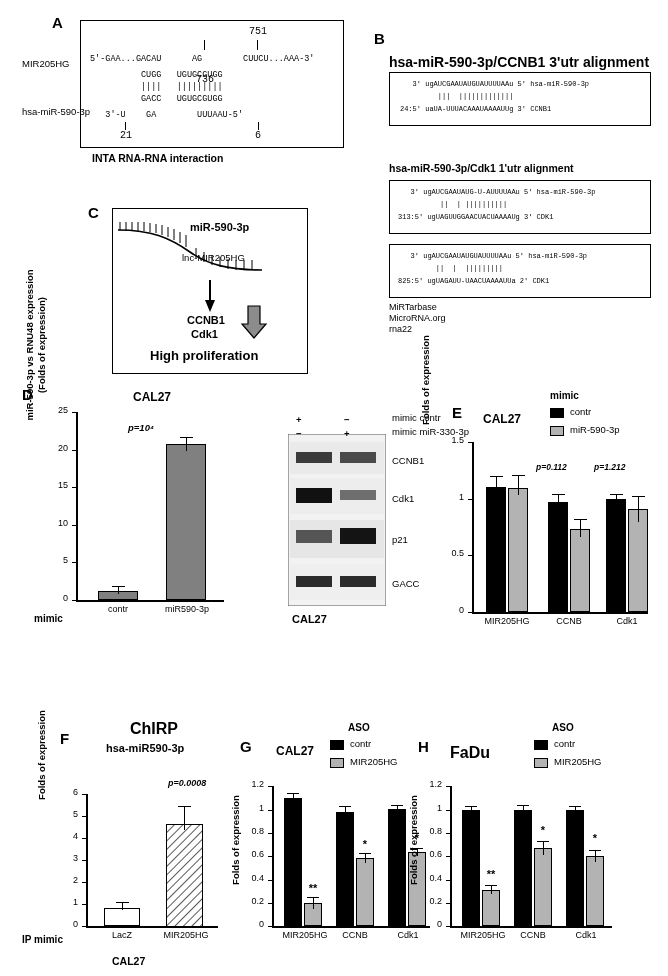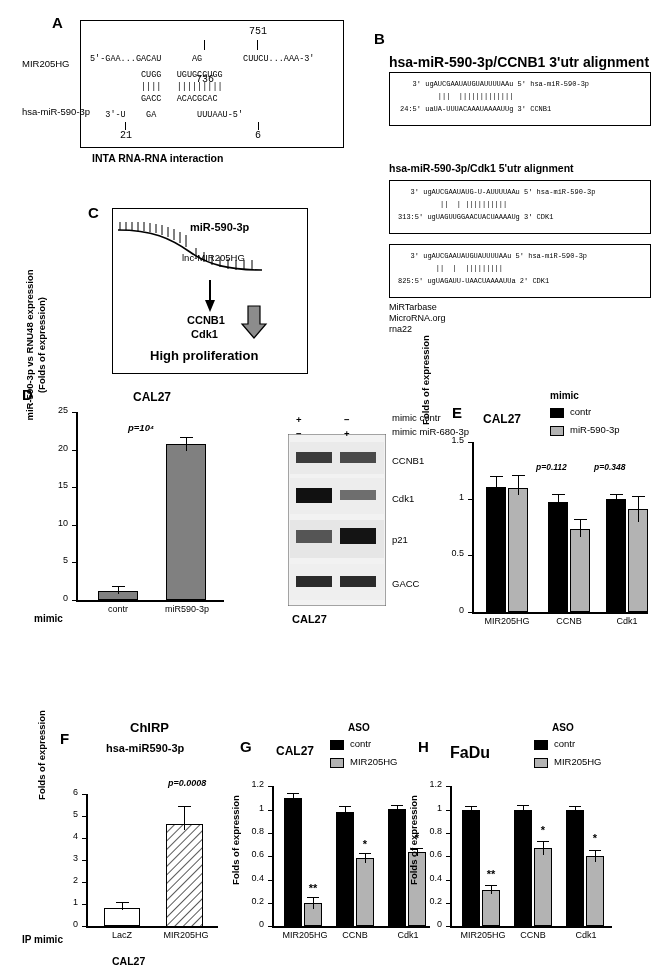--- a/index.html
+++ b/index.html
@@ -41,21 +41,21 @@
   #panelD-cal27{position:absolute;left:292px;top:613px;font-size:11px;font-weight:bold;}
   .blot-lbl{position:absolute;font-size:9.5px;}
 
   
   #panelE-title{position:absolute;left:483px;top:412px;font-size:12px;font-weight:bold;}
   #panelE-mimic{position:absolute;left:550px;top:390px;font-size:10px;font-weight:bold;}
   #panelE-ylab{position:absolute;left:420px;top:450px;width:140px;transform:rotate(-90deg);transform-origin:0 0;font-size:9.5px;text-align:center;font-weight:bold;}
   .pval{position:absolute;font-size:8.5px;font-style:italic;font-weight:bold;}
 
   
-  #panelF-title{position:absolute;left:130px;top:720px;font-size:13px;font-weight:bold;}
+  #panelF-title{position:absolute;left:130px;top:720px;font-size:16px;font-weight:bold;}
   #panelF-sub{position:absolute;left:106px;top:742px;font-size:11px;font-weight:bold;}
   #panelF-p{position:absolute;left:168px;top:778px;font-size:9px;font-style:italic;font-weight:bold;}
   #panelF-ylab{position:absolute;left:36px;top:810px;width:110px;transform:rotate(-90deg);transform-origin:0 0;font-size:9.5px;text-align:center;font-weight:bold;}
   #panelF-ip{position:absolute;left:22px;top:934px;font-size:10px;font-weight:bold;}
   #panelF-cal27{position:absolute;left:112px;top:955px;font-size:10.5px;font-weight:bold;}
 
   
   #panelG-title{position:absolute;left:276px;top:744px;font-size:12px;font-weight:bold;}
   #panelG-aso{position:absolute;left:348px;top:722px;font-size:10px;font-weight:bold;}
   #panelG-ylab{position:absolute;left:230px;top:900px;width:120px;transform:rotate(-90deg);transform-origin:0 0;font-size:9.5px;text-align:center;font-weight:bold;}
@@ -84,36 +84,36 @@
 <div class="box" id="panelA-box"></div>
 <div class="a-num" style="left:196px;top:26px;margin-top:48px;">736</div>
 <div class="a-num" style="left:249px;top:26px;">751</div>
 <div class="a-tick" style="left:204px;top:40px;height:10px;"></div>
 <div class="a-tick" style="left:257px;top:40px;height:10px;"></div>
 <div class="a-label" style="left:22px;top:58px;">MIR205HG</div>
 <div class="a-label" style="left:22px;top:106px;">hsa-miR-590-3p</div>
 <div class="a-seq" style="left:90px;top:54px;">5'-GAA...GACAU      AG        CUUCU...AAA-3'</div>
 <div class="a-seq" style="left:90px;top:70px;">          CUGG   UGUGCGUGG</div>
 <div class="a-seq" style="left:90px;top:82px;">          ||||   |||||||||</div>
-<div class="a-seq" style="left:90px;top:94px;">          GACC   ACACGCAC</div>
+<div class="a-seq" style="left:90px;top:94px;">          GACC   UGUGCGUGG</div>
 <div class="a-seq" style="left:90px;top:110px;">   3'-U    GA        UUUAAU-5'</div>
 <div class="a-tick" style="left:125px;top:122px;height:8px;"></div>
 <div class="a-tick" style="left:258px;top:122px;height:8px;"></div>
 <div class="a-num" style="left:120px;top:130px;">21</div>
 <div class="a-num" style="left:255px;top:130px;">6</div>
 <div id="panelA-caption">INTA RNA-RNA interaction</div>
 
 <div class="panel-letter" style="left:374px;top:30px;">B</div>
 <div id="panelB-title1">hsa-miR-590-3p/CCNB1 3'utr alignment</div>
 <div class="box" id="panelB-box1"></div>
 <div class="b-seq" style="left:400px;top:80px;">   3' ugAUCGAAUAUGUAUUUUAAu 5' hsa-miR-590-3p</div>
 <div class="b-seq" style="left:400px;top:92px;">         |||  |||||||||||||</div>
 <div class="b-seq" style="left:400px;top:105px;">24:5' uaUA-UUUACAAAUAAAAUUg 3' CCNB1</div>
 
-<div id="panelB-title2">hsa-miR-590-3p/Cdk1 5'utr alignment</div>
+<div id="panelB-title2">hsa-miR-590-3p/Cdk1 1'utr alignment</div>
 <div class="box" id="panelB-box2"></div>
 <div class="b-seq" style="left:398px;top:188px;">   3' ugAUCGAAUAUG-U-AUUUUAAu 5' hsa-miR-590-3p</div>
 <div class="b-seq" style="left:398px;top:200px;">          ||  | ||||||||||</div>
 <div class="b-seq" style="left:398px;top:213px;">313:5' ugUAGUUGGAACUACUAAAAUg 3' CDK1</div>
 
 <div class="box" id="panelB-box3"></div>
 <div class="b-seq" style="left:398px;top:252px;">   3' ugAUCGAAUAUGUAUUUUAAu 5' hsa-miR-590-3p</div>
 <div class="b-seq" style="left:398px;top:264px;">         ||  |  |||||||||</div>
 <div class="b-seq" style="left:398px;top:277px;">825:5' ugUAGAUU-UAACUAAAAUUa 2' CDK1</div>
 
@@ -205,21 +205,21 @@
   <rect x="52" y="94" width="36" height="16" fill="#141414"></rect>
   <rect x="2" y="130" width="94" height="36" fill="#efefef"></rect>
   <rect x="8" y="142" width="36" height="11" fill="#2b2b2b"></rect>
   <rect x="52" y="142" width="36" height="11" fill="#2b2b2b"></rect>
 </svg>
 <div class="blot-lbl b" style="left:296px;top:414px;">+</div>
 <div class="blot-lbl b" style="left:344px;top:414px;">−</div>
 <div class="blot-lbl b" style="left:296px;top:428px;">−</div>
 <div class="blot-lbl b" style="left:344px;top:428px;">+</div>
 <div class="blot-lbl" style="left:392px;top:412px;">mimic contr</div>
-<div class="blot-lbl" style="left:392px;top:426px;">mimic miR-680-3p</div>
+<div class="blot-lbl" style="left:392px;top:426px;">mimic miR-330-3p</div>
 <div class="blot-lbl" style="left:392px;top:455px;">CCNB1</div>
 <div class="blot-lbl" style="left:392px;top:493px;">Cdk1</div>
 <div class="blot-lbl" style="left:392px;top:534px;">p21</div>
 <div class="blot-lbl" style="left:392px;top:578px;">GACC</div>
 <div id="panelD-cal27">CAL27</div>
 
 <div class="panel-letter" style="left:452px;top:404px;">E</div>
 <div id="panelE-title">CAL27</div>
 <div id="panelE-mimic">mimic</div>
 <div class="legend-box" style="left:550px;top:408px;background:#000;"></div>
@@ -254,21 +254,21 @@
 <div class="errcap" style="left:574px;top:519px;width:13px;"></div>
 
 <div class="bar" style="left:606px;top:499px;width:20px;height:113px;background:#000;"></div>
 <div class="err" style="left:616px;top:494px;height:9px;"></div>
 <div class="errcap" style="left:610px;top:494px;width:13px;"></div>
 <div class="bar" style="left:628px;top:509px;width:20px;height:103px;background:#b3b3b3;"></div>
 <div class="err" style="left:638px;top:496px;height:26px;"></div>
 <div class="errcap" style="left:632px;top:496px;width:13px;"></div>
 
 <div class="pval" style="left:536px;top:462px;">p=0.112</div>
-<div class="pval" style="left:594px;top:462px;">p=0.348</div>
+<div class="pval" style="left:594px;top:462px;">p=1.212</div>
 
 <div class="xlab" style="left:474px;top:616px;width:66px;">MIR205HG</div>
 <div class="xlab" style="left:542px;top:616px;width:54px;">CCNB</div>
 <div class="xlab" style="left:600px;top:616px;width:54px;">Cdk1</div>
 
 <div class="panel-letter" style="left:60px;top:730px;">F</div>
 <div id="panelF-title">ChIRP</div>
 <div id="panelF-sub">hsa-miR590-3p</div>
 <div id="panelF-ylab">Folds of expression</div>
 <div id="panelF-p">p=0.0008</div>

